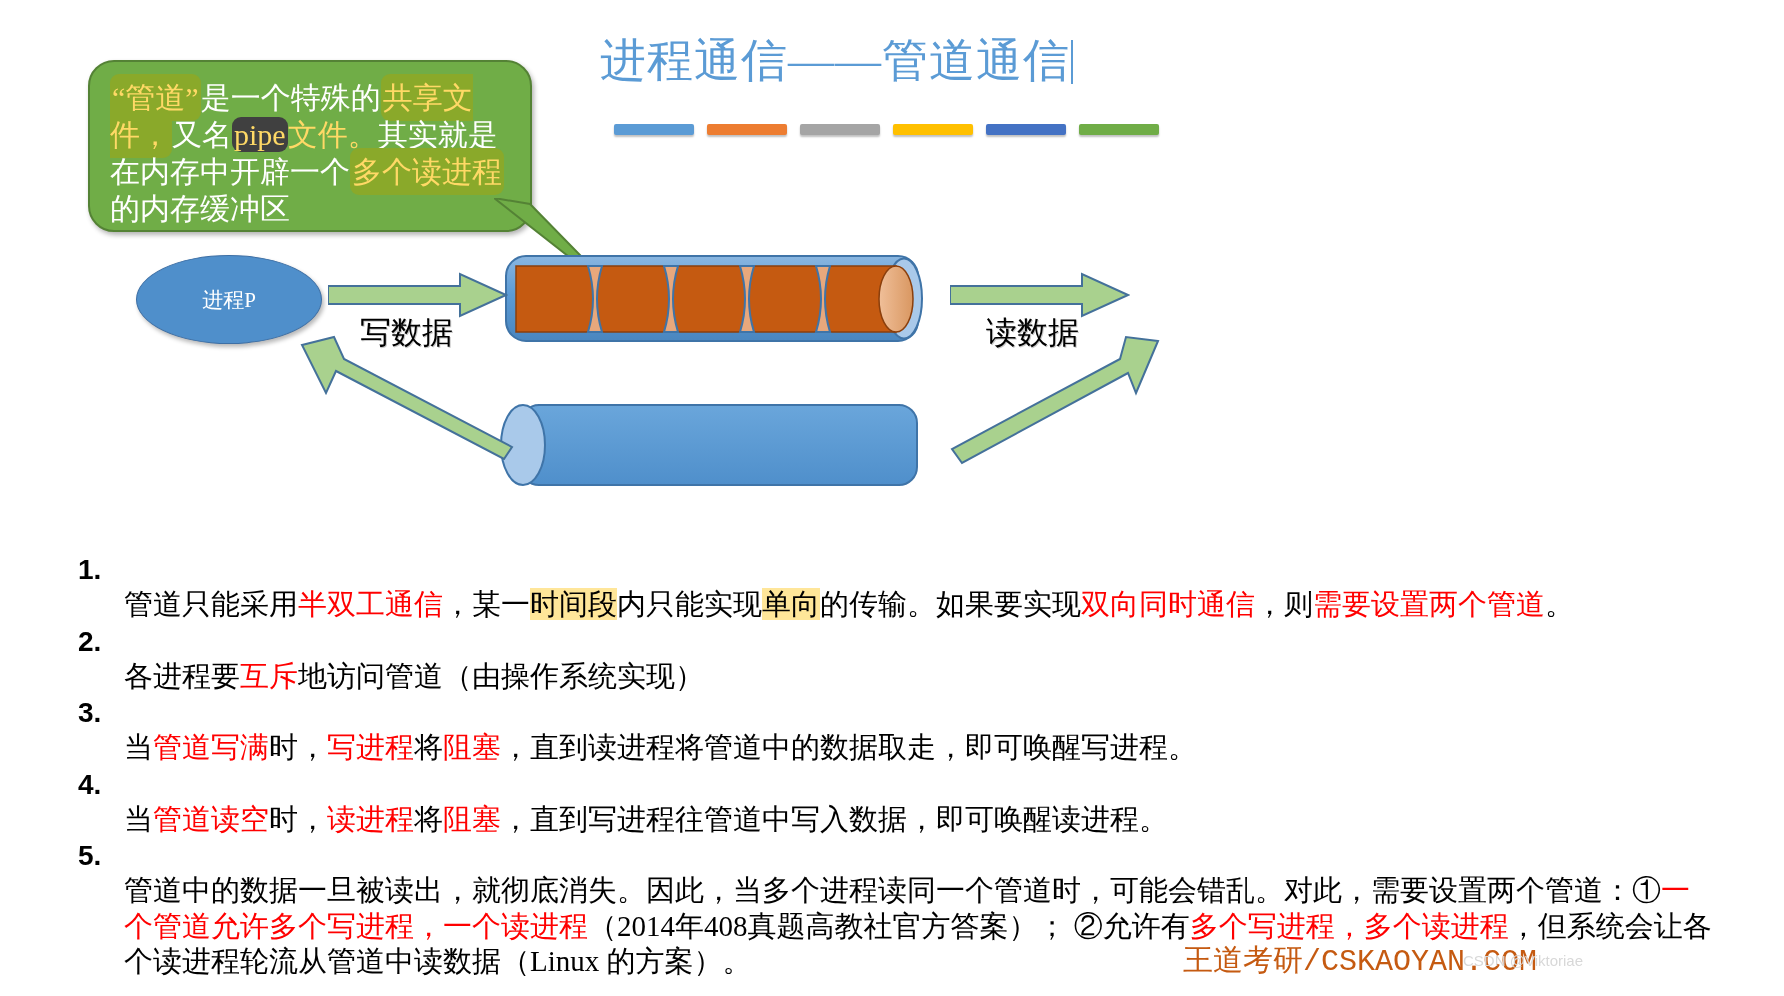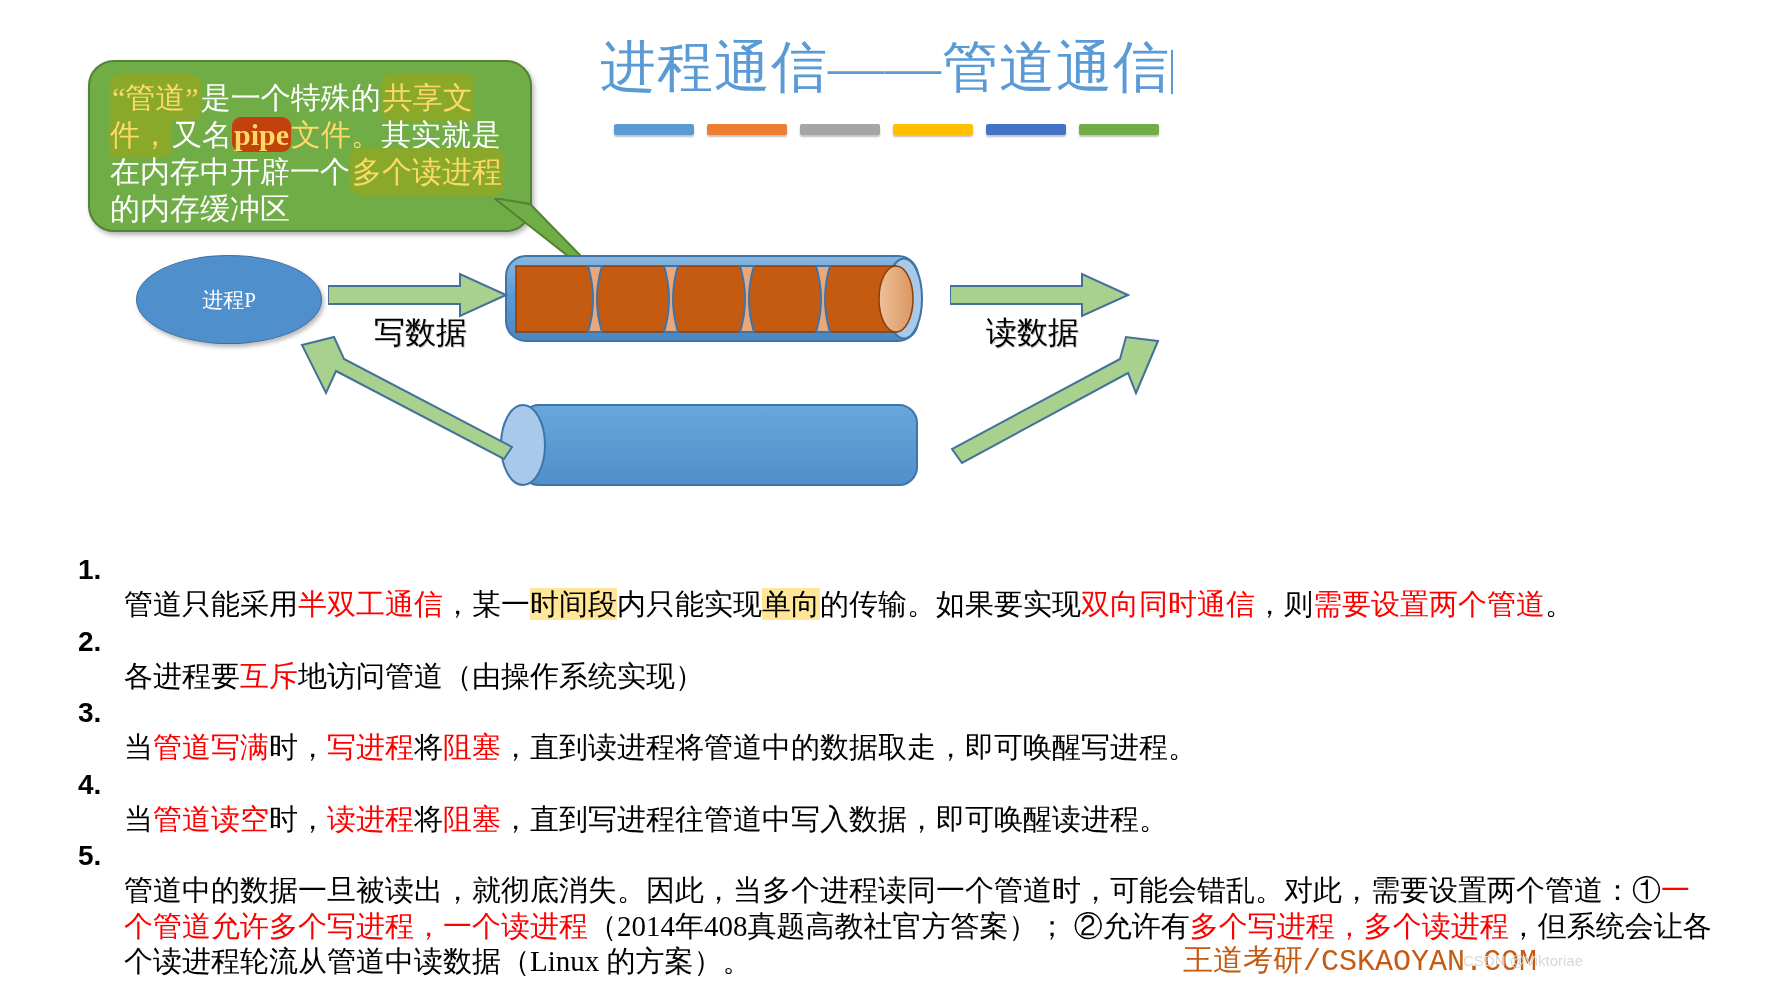--- a/index.html
+++ b/index.html
@@ -6,41 +6,41 @@
   body{
     width:1784px;height:996px;background:#ffffff;overflow:hidden;position:relative;
     font-family:"Liberation Serif","DejaVu Serif",serif;
   }
   .stage{position:absolute;left:0;top:0;width:1784px;height:996px;}
 
   
   #title{
     position:absolute;left:600px;top:30px;width:620px;
     font-family:"Liberation Serif","DejaVu Serif",serif;
-    font-size:56px;color:#5b9bd5;white-space:nowrap;letter-spacing:1px;
+    font-size:46px;color:#5b9bd5;white-space:nowrap;letter-spacing:1px;
   }
   #title .caret{display:inline-block;width:2px;height:44px;background:#5b9bd5;
     vertical-align:-8px;margin-left:1px;}
   #bars{position:absolute;left:614px;top:124px;display:flex;gap:13px;}
   #bars .bar{width:80px;height:11px;border-radius:2px;
     box-shadow:0 2px 2px rgba(0,0,0,.25);}
 
   
   #bubble{
     position:absolute;left:88px;top:60px;width:440px;height:168px;
     background:#70ad47;border:2px solid #548235;border-radius:26px;
     box-shadow:2px 3px 5px rgba(0,0,0,.3);
   }
   #bubble-text{
     position:absolute;left:20px;top:17px;width:412px;
     font-size:30px;line-height:37px;color:#ffffff;
     font-family:"Liberation Serif","DejaVu Serif",serif;
   }
   #bubble-text .hl{background:#8aa92a;color:#ffd966;border-radius:9px;padding:7px 2px;}
-  #bubble-text .hlw{background:#c2410c;color:#ffffff;border-radius:9px;padding:1px 2px;font-weight:bold;}
+  #bubble-text .hlw{background:#404040;color:#ffffff;border-radius:9px;padding:1px 2px;}
   #bubble-text .y{color:#ffd966;}
   #bubble-tail{position:absolute;left:494px;top:198px;width:150px;height:110px;}
 
   
   .proc{
     position:absolute;border-radius:50%;
     background:#4f8fcb;border:1px solid #3d6fa5;
     box-shadow:2px 3px 4px rgba(0,0,0,.28);
     display:flex;align-items:center;justify-content:center;
     color:#ffffff;font-size:21px;
@@ -58,21 +58,21 @@
   #arr-write{left:328px;top:272px;width:180px;height:46px;}
   #arr-read{left:950px;top:272px;width:180px;height:46px;}
   #arr-back-left{left:300px;top:335px;width:220px;height:125px;}
   #arr-back-right{left:930px;top:335px;width:230px;height:130px;}
 
   .arrlabel{
     position:absolute;font-size:31px;color:#000000;
     font-family:"Liberation Serif","DejaVu Serif",serif;
     text-shadow:1px 1px 0 #c9c9c9;
   }
-  #lbl-write{left:374px;top:312px;}
+  #lbl-write{left:360px;top:312px;}
   #lbl-read{left:986px;top:312px;}
 
   
   #list{
     position:absolute;left:78px;top:552px;width:1640px;
     font-size:29px;line-height:35.5px;color:#000000;
     font-family:"Liberation Serif","DejaVu Serif",serif;
   }
   .li{display:flex;align-items:flex-start;margin-bottom:1px;}
   .li .num{width:46px;flex:0 0 46px;text-align:left;font-size:28px;

